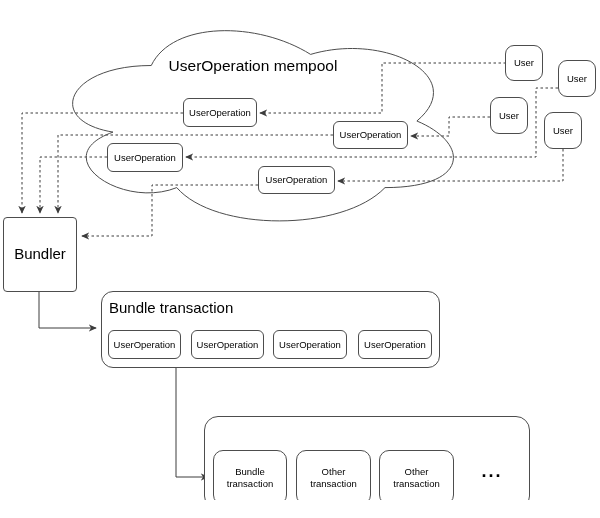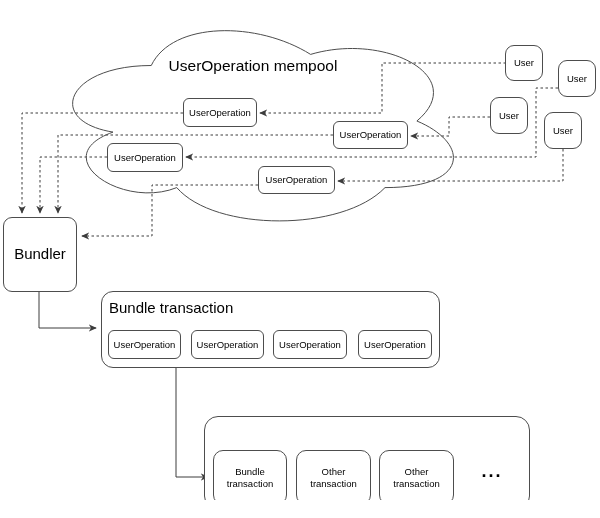--- a/index.html
+++ b/index.html
@@ -9,21 +9,21 @@
   }
   .canvas svg{position:absolute;left:0;top:0;}
   .node{
     position:absolute;display:flex;align-items:center;justify-content:center;
     background:#fff;border:1px solid #4d4d4d;box-sizing:border-box;
     text-align:center;line-height:1.25;
   }
   .small{font-size:9.5px;}
   .userop{border-radius:6px;}
   .user{border-radius:9px;}
-  .bundler{border-radius:9px;font-size:15px;}
+  .bundler{border-radius:4px;font-size:15px;}
   .container{
     position:absolute;background:#fff;border:1px solid #4d4d4d;box-sizing:border-box;
   }
   .container-title{
     position:absolute;font-size:15px;white-space:nowrap;
   }
   .cloud-title{
     position:absolute;left:143px;top:57px;width:220px;text-align:center;
     font-size:15.5px;white-space:nowrap;
   }

